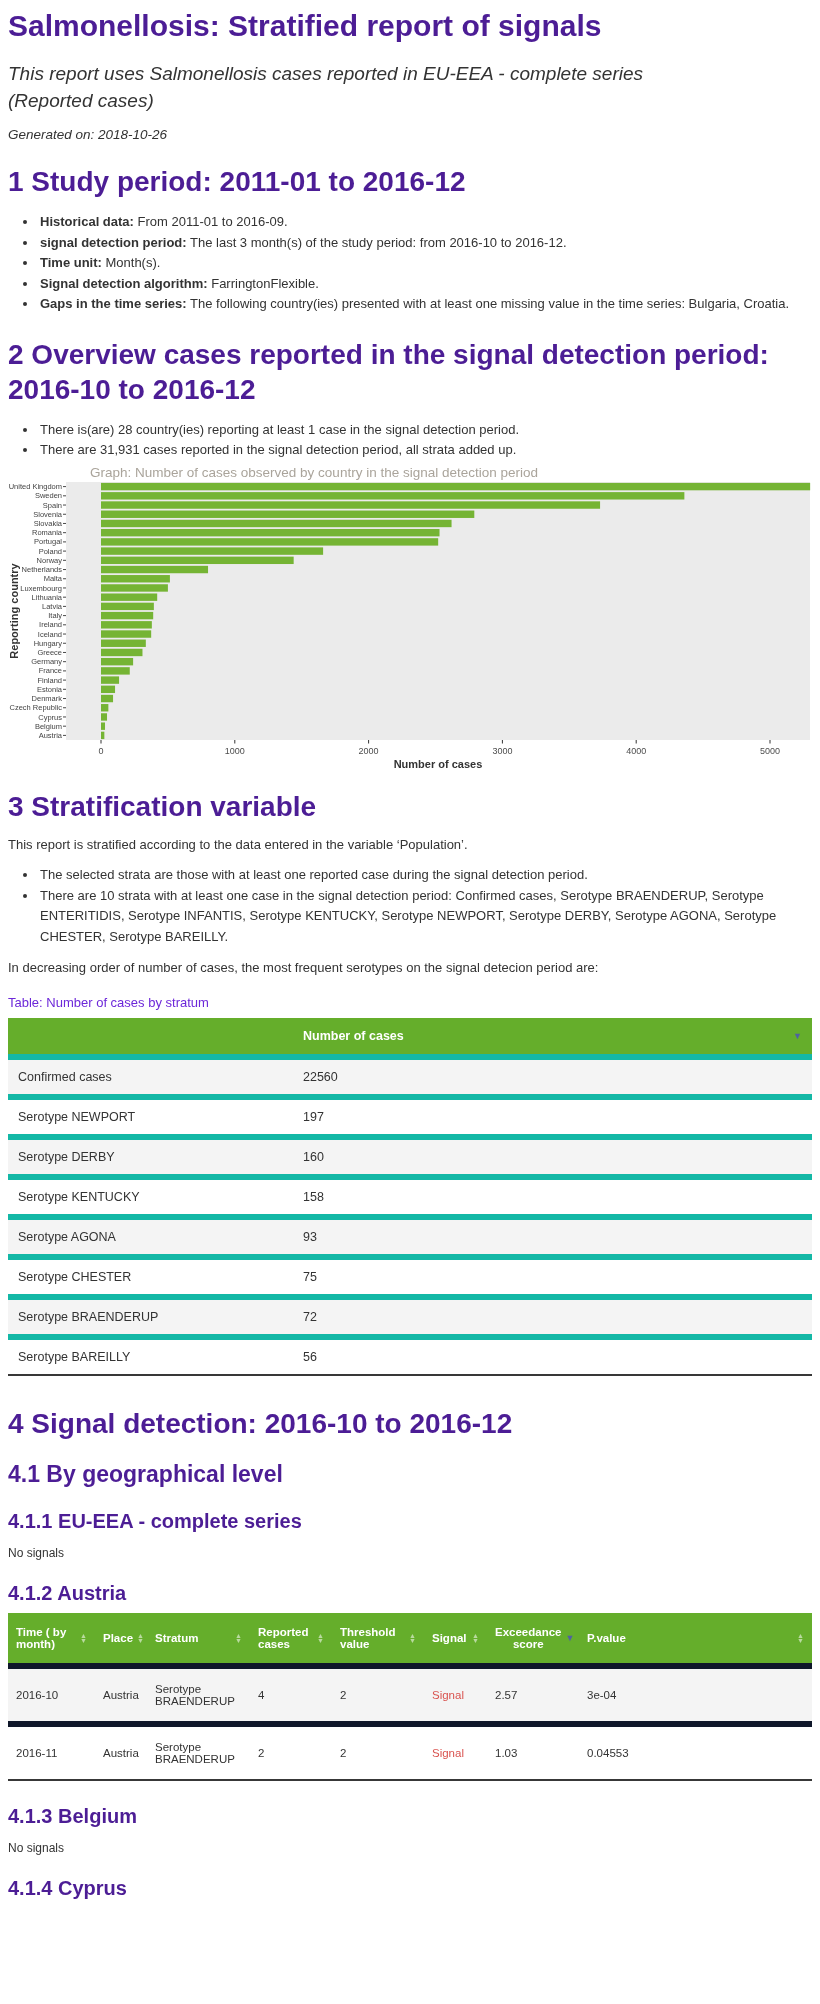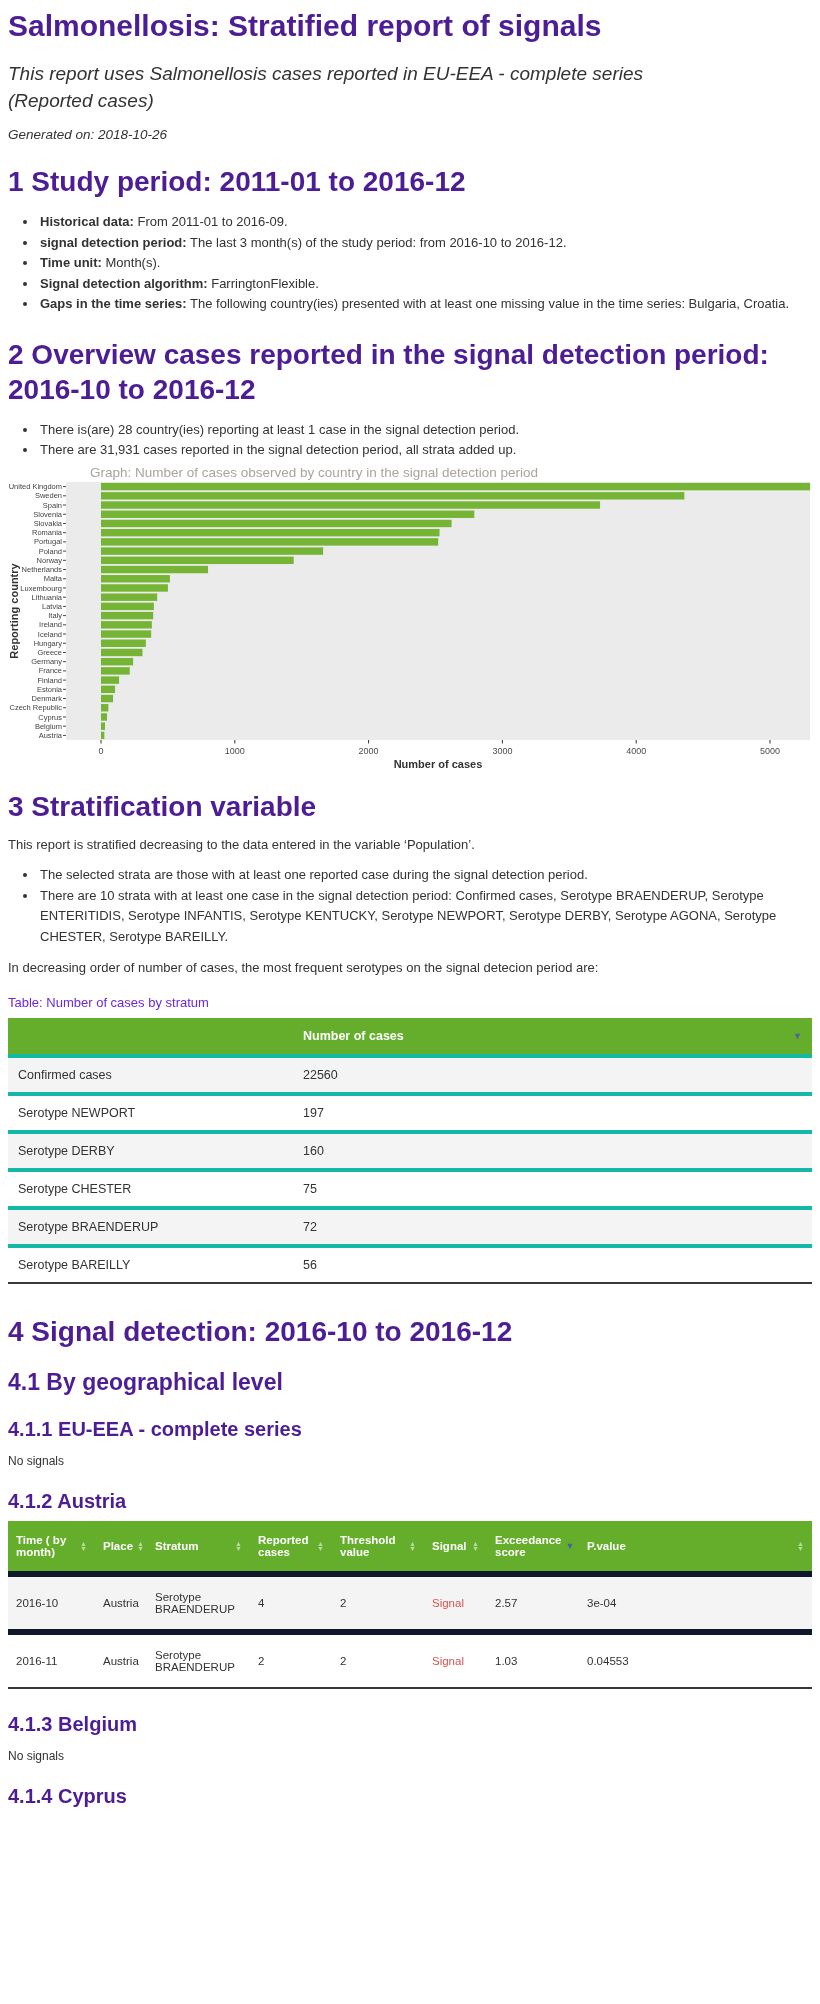--- a/index.html
+++ b/index.html
@@ -12,29 +12,29 @@
   ul{margin:13px 8px 0 8px;padding-left:30px;font-size:13px;line-height:1.58;}
   li{padding-left:2px;}
   li b{font-weight:bold;}
   .body-p{font-size:13px;line-height:1.4;margin:12px 8px 0 8px;}
   .caption{font-size:13px;color:#6d28d9;margin:18px 8px 0 8px;}
   .chart-wrap{margin:0;}
   
   table{border-collapse:collapse;width:804px;margin:8px 8px 0 8px;border-bottom:2px solid #383838;table-layout:fixed;}
   thead th{background:#65ae2b;color:#fff;font-weight:bold;text-align:left;vertical-align:middle;border-bottom:1px solid #111;}
   .strat-table thead th{font-size:12.5px;padding:11px 10px;}
-  .strat-table td{font-size:12.5px;padding:10px 10px;border-top:4px solid #14b8a6;}
+  .strat-table td{font-size:12.5px;padding:10px 10px;border-top:6px solid #14b8a6;}
   .strat-table tbody tr:nth-child(odd){background:#f4f4f4;}
   .strat-table tbody tr:nth-child(even){background:#fff;}
   .sig-table thead th{font-size:11.5px;padding:13px 8px;}
   .sig-table td{font-size:11.5px;padding:14px 8px;border-top:6px solid #0f172a;vertical-align:middle;}
   .sig-table tbody tr:nth-child(odd){background:#f4f4f4;}
   .th-flex{display:flex;align-items:center;justify-content:space-between;gap:4px;}
   .th-flex .lbl{flex:1 1 auto;}
-  .th-flex.right .lbl{text-align:left;}
+  .th-flex.right .lbl{text-align:center;}
   .sort{display:flex;flex-direction:column;line-height:5.5px;font-size:7px;color:rgba(255,255,255,0.55);flex:0 0 auto;}
   .sort-active{font-size:9px;line-height:9px;color:#4f62a0;flex:0 0 auto;}
   .signal-red{color:#d9534f;}
   .sub-h2{font-size:23px;margin:20px 8px 0 8px;}
   .sub-h3{font-size:20px;margin:22px 8px 0 8px;}
   .no-signals{font-size:12px;margin:13px 8px 0 8px;}
   svg text{font-family:"Liberation Sans",sans-serif;}
 </style>
 </head>
 <body>
@@ -157,21 +157,21 @@
       <text x="62" y="267.7785714285714" font-size="7.5" fill="#444" text-anchor="end">Belgium</text>
       <rect x="101" y="270.68571428571425" width="3.345" height="7.414285714285714" fill="#75b434"></rect>
       <line x1="63" y1="274.3928571428571" x2="66" y2="274.3928571428571" stroke="#333" stroke-width="0.9"></line>
       <text x="62" y="276.99285714285713" font-size="7.5" fill="#444" text-anchor="end">Austria</text>
       <text x="438" y="307" font-size="11" font-weight="bold" fill="#333" text-anchor="middle">Number of cases</text>
       <text x="18" y="150" font-size="11" font-weight="bold" fill="#333" text-anchor="middle" transform="rotate(-90 18 150)">Reporting country</text>
     </svg>
 </div>
 
 <h1 class="sec-h1" style="margin-top:4px;">3 Stratification variable</h1>
-<p class="body-p">This report is stratified decreasing to the data entered in the variable ‘Population’.</p>
+<p class="body-p">This report is stratified according to the data entered in the variable ‘Population’.</p>
 <ul style="margin-top:11px;">
   <li><span>The selected strata are those with at least one reported case during the signal detection period.</span></li>
   <li><span>There are 10 strata with at least one case in the signal detection period: Confirmed cases, Serotype BRAENDERUP, Serotype ENTERITIDIS, Serotype INFANTIS, Serotype KENTUCKY, Serotype NEWPORT, Serotype DERBY, Serotype AGONA, Serotype CHESTER, Serotype BAREILLY.</span></li>
 </ul>
 <p class="body-p">In decreasing order of number of cases, the most frequent serotypes on the signal detecion period are:</p>
 
 <div class="caption">Table: Number of cases by stratum</div>
 <table class="strat-table">
   <colgroup>
       <col style="width:285px;">
@@ -193,20 +193,28 @@
         <td>Confirmed cases</td>
         <td>22560</td>
       </tr>
       <tr>
         <td>Serotype NEWPORT</td>
         <td>197</td>
       </tr>
       <tr>
         <td>Serotype DERBY</td>
         <td>160</td>
+      </tr>
+      <tr>
+        <td>Serotype KENTUCKY</td>
+        <td>158</td>
+      </tr>
+      <tr>
+        <td>Serotype AGONA</td>
+        <td>93</td>
       </tr>
       <tr>
         <td>Serotype CHESTER</td>
         <td>75</td>
       </tr>
       <tr>
         <td>Serotype BRAENDERUP</td>
         <td>72</td>
       </tr>
       <tr>

